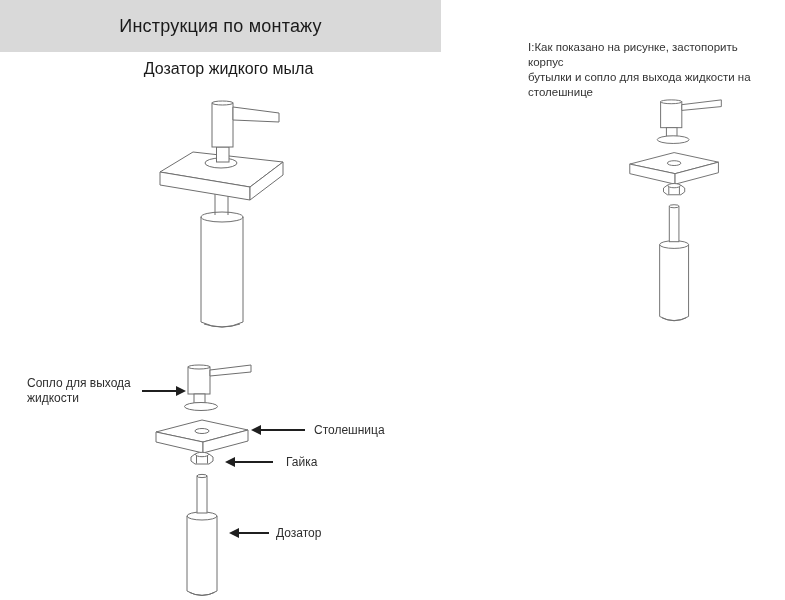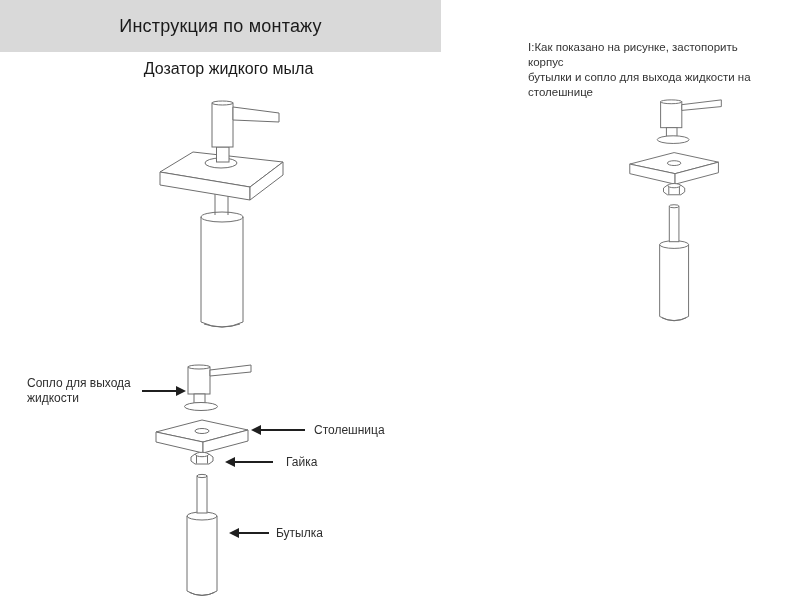--- a/index.html
+++ b/index.html
@@ -125,21 +125,21 @@
   <line class="arrow" x1="9" y1="7" x2="54" y2="7"></line>
   <polygon class="arrowhead" points="10,2 0,7 10,12"></polygon>
 </svg>
 
 <div class="abs part-label nut-label">Гайка</div>
 <svg class="abs" style="left:225px;top:455px" width="48" height="14">
   <line class="arrow" x1="9" y1="7" x2="48" y2="7"></line>
   <polygon class="arrowhead" points="10,2 0,7 10,12"></polygon>
 </svg>
 
-<div class="abs part-label bottle-label">Бутылка</div>
+<div class="abs part-label bottle-label">Дозатор</div>
 <svg class="abs" style="left:229px;top:526px" width="40" height="14">
   <line class="arrow" x1="9" y1="7" x2="40" y2="7"></line>
   <polygon class="arrowhead" points="10,2 0,7 10,12"></polygon>
 </svg>
 
 <div class="abs instruction-text">I:Как показано на рисунке, застопорить корпус
 бутылки и сопло для выхода жидкости на
 столешнице</div>
 
 <svg class="abs" style="left:624px;top:97px" width="106" height="230" viewBox="0 0 110 240" preserveAspectRatio="none">

